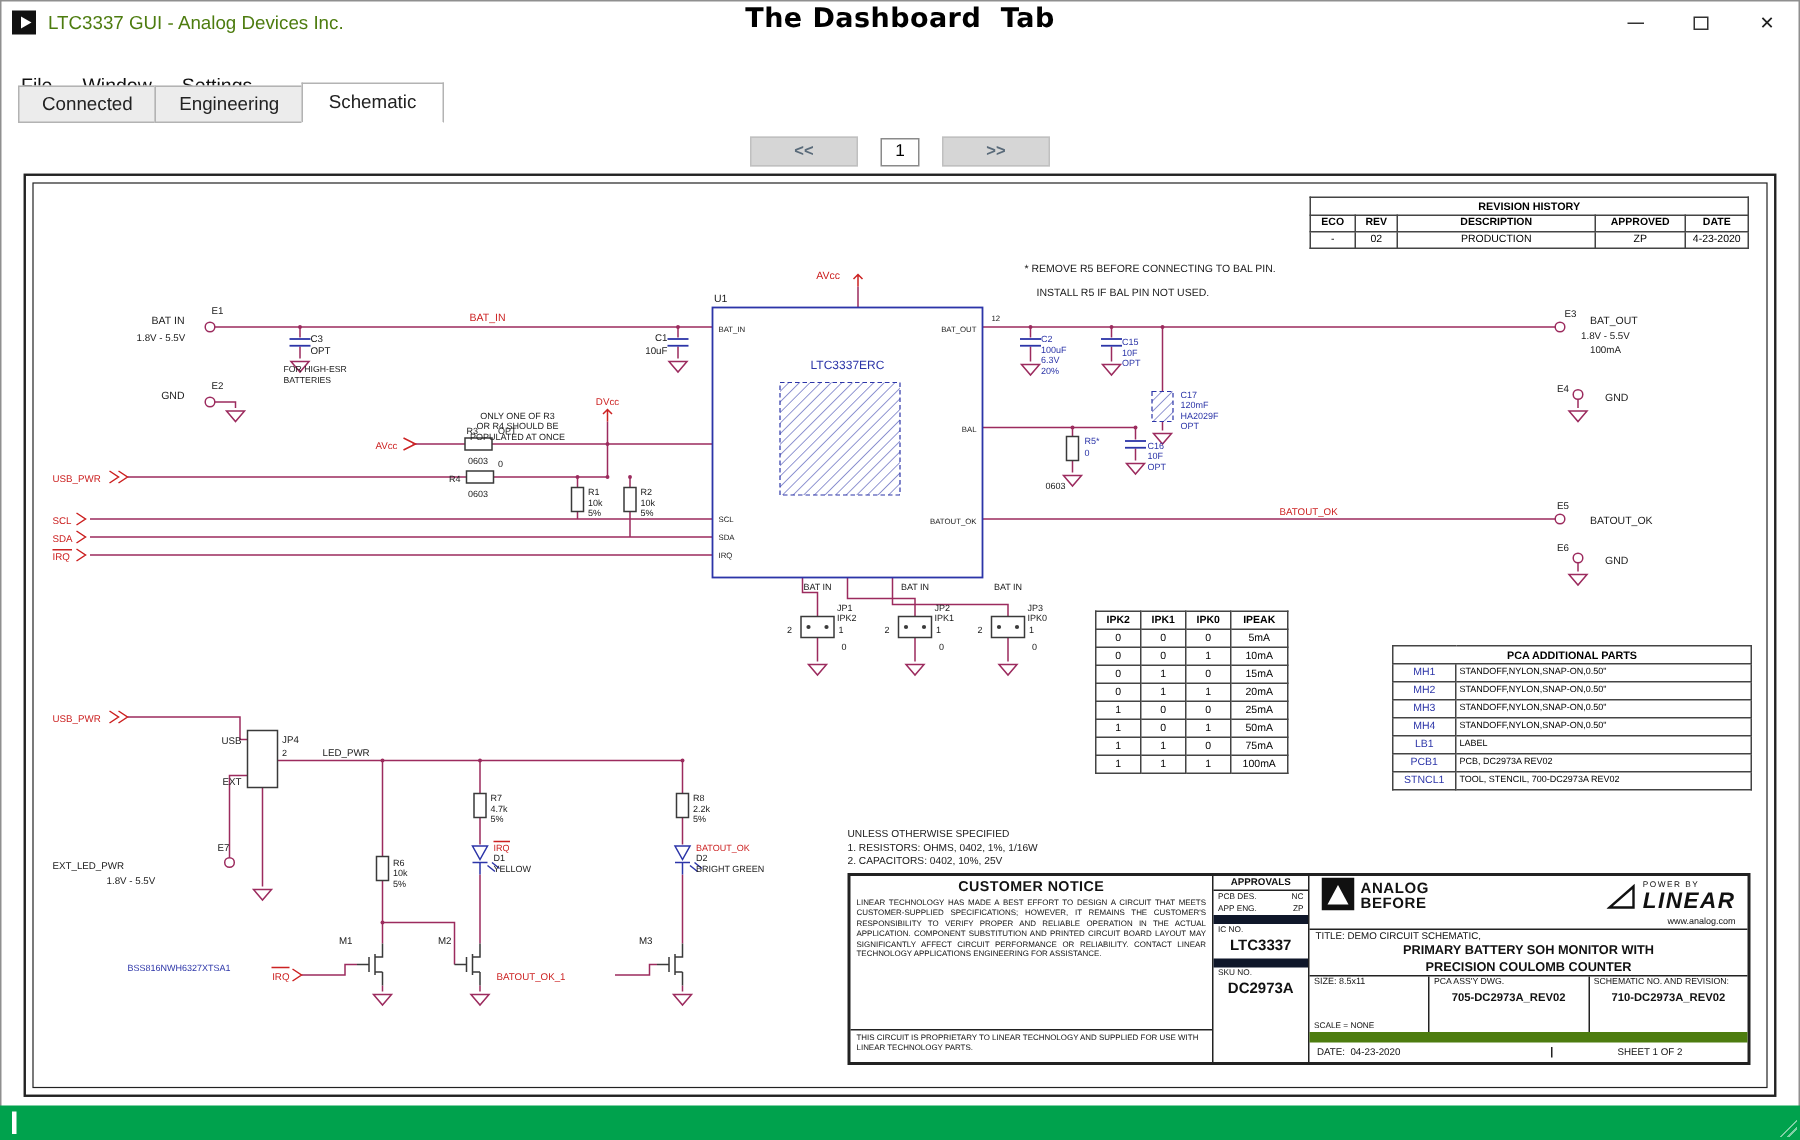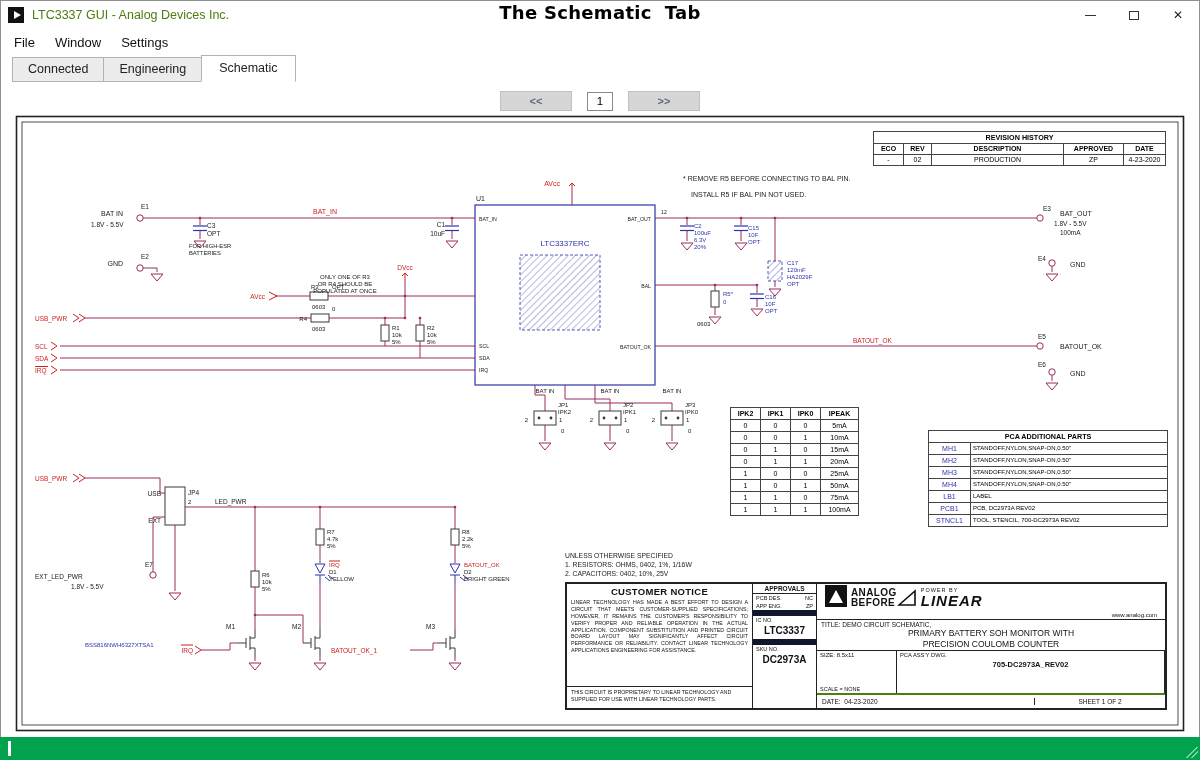--- a/index.html
+++ b/index.html
@@ -15,21 +15,21 @@
   .appicon{width:16px;height:16px;background:#111;margin-right:8px;display:flex;align-items:center;justify-content:center;flex:0 0 auto}
   .appicon::after{content:"";border-left:7px solid #fff;border-top:4px solid transparent;border-bottom:4px solid transparent;margin-left:2px}
   .apptitle{font-size:12.5px;color:#4d7c0f;z-index:2}
   .heading{position:absolute;left:0;right:0;top:2px;text-align:center;font-weight:bold;font-size:18px;
            font-family:"DejaVu Sans",sans-serif;white-space:pre;letter-spacing:.3px;color:#000}
   .winbtns{position:absolute;right:0;top:0;height:30px;display:flex;z-index:3}
   .winbtn{width:44px;height:30px;display:flex;align-items:center;justify-content:center;color:#222;font-size:12px;cursor:default}
   .min-glyph{display:inline-block;width:11px;height:1px;background:#333}
   .max-glyph{display:inline-block;width:10px;height:9px;border:1px solid #333}
 
-  .menubar{position:absolute;top:30px;left:0;right:0;height:24px;display:flex;align-items:center;padding-left:4px}
+  .menubar{position:absolute;top:44px;left:0;right:0;height:24px;display:flex;align-items:center;padding-left:4px}
   .menu-item{font-size:13px;color:#111;padding:3px 10px}
 
   .tabstrip{position:absolute;top:56px;left:12px;height:26px;display:flex;align-items:flex-end}
   .tab{font-size:12.5px;color:#222;background:#ececec;border:1px solid #b3b3b3;padding:4px 15px 5px;margin-right:-1px}
   .tab.active{background:#fff;border-bottom-color:#fff;padding:5px 17px 6px;position:relative;z-index:2}
 
   .pager{position:absolute;top:91px;left:0;right:0;display:flex;justify-content:center;align-items:center;gap:15px}
   .pager-btn{width:72px;height:20px;background:#d6d6d6;border:1px solid #c0c0c0;color:#5a6b7a;
              font-size:11px;font-weight:bold;display:flex;align-items:center;justify-content:center}
   .page-input{width:26px;height:19px;border:1px solid #8a8a8a;text-align:center;font-size:11.5px;padding:0;background:#fff}
@@ -59,43 +59,43 @@
   .htable td{border:1px solid #444;font-size:7px;padding:0 2px;text-align:center;height:11px;line-height:1.1;overflow:hidden;white-space:nowrap}
   .htable .t-title td{font-weight:bold;font-size:7.2px;height:12px}
   .htable tr.hdr td{font-weight:bold}
   #ipeak-table td{height:12px}
   #pca-body td{height:12px}
   #pca-body td:first-child{color:var(--blue)}
   #pca-body td:last-child{text-align:left;font-size:6px}
 
   
   .tb{position:absolute;left:550px;top:467px;width:602px;height:128px;border:2px solid #222;background:#fff;display:flex;color:#111}
-  .tb-notice{width:186px;border-right:1.5px solid #222;display:flex;flex-direction:column}
+  .tb-notice{width:242px;border-right:1.5px solid #222;display:flex;flex-direction:column}
   .tb-notice-title{font-weight:bold;font-size:9.5px;text-align:center;padding:2px 0 1px;letter-spacing:.3px}
   .tb-notice-body{font-size:5.3px;line-height:1.3;padding:1px 4px;flex:1;text-align:justify}
   .tb-notice-foot{font-size:5.3px;line-height:1.3;border-top:1px solid #222;padding:2px 4px;height:22px}
   .tb-appr{width:64px;border-right:1.5px solid #222;display:flex;flex-direction:column}
   .tb-appr-title{font-weight:bold;font-size:6.5px;text-align:center;border-bottom:1px solid #222;padding:1px 0}
   .tb-kv{display:flex;justify-content:space-between;font-size:5.5px;padding:1px 3px}
   .tb-sec{border-top:6px solid #0f172a}
   .tb-slbl{font-size:5.5px;padding:1px 3px}
   .tb-big{font-weight:bold;font-size:10px;text-align:center;padding:1px 0 3px}
   .tb-main{flex:1;display:flex;flex-direction:column}
-  .tb-logo-row{display:flex;align-items:center;padding:2px 8px;height:28px}
+  .tb-logo-row{display:flex;justify-content:space-between;align-items:center;padding:2px 8px;height:28px}
   .adi-logo{display:flex;align-items:center;gap:4px}
   .adi-words{display:flex;flex-direction:column;font-weight:bold;font-size:10px;line-height:1.02;letter-spacing:.4px}
   .lt-logo{display:flex;align-items:center;gap:4px}
   .lt-words{display:flex;flex-direction:column;line-height:1}
   .lt-pb{font-size:5.5px;letter-spacing:1px}
   .lt-name{font-weight:bold;font-style:italic;font-size:15px;letter-spacing:1px}
   .tb-web{font-size:6px;text-align:right;padding:0 8px 1px;border-bottom:1px solid #222}
   .tb-title{border-bottom:1px solid #222;padding:1px 4px;min-height:31px}
   .tb-title-lbl{font-size:6.5px}
-  .tb-title-main{text-align:center;font-weight:normal;font-size:8.5px;line-height:1.25}
-  .tb-mid{display:flex;flex:1;border-bottom:2px solid #4d7c0f}
+  .tb-title-main{text-align:center;font-weight:bold;font-size:8.5px;line-height:1.25}
+  .tb-mid{display:flex;flex:1;border-bottom:7px solid #4d7c0f}
   .tb-size{width:80px;border-right:1px solid #222;font-size:6px;padding:1px 3px;display:flex;flex-direction:column;justify-content:space-between}
   .tb-scale{font-size:5.5px}
   .tb-dwg{flex:1;border-right:1px solid #222;padding:1px 3px}
   .tb-schno{flex:1;padding:1px 3px}
   .tb-slbl2{font-size:5.8px}
   .tb-val{font-weight:bold;font-size:7.5px;text-align:center;padding-top:2px}
   .tb-foot{display:flex;height:13px;align-items:center}
   .tb-date{flex:1;border-right:1px solid #222;font-size:6.5px;padding-left:5px}
   .tb-sheet{width:130px;font-size:6.5px;text-align:center}
 
@@ -105,21 +105,21 @@
   .caret{display:inline-block;width:3px;height:15px;background:#fff;margin-left:2px}
   .grip{position:absolute;right:2px;bottom:2px;width:12px;height:12px;
         background:linear-gradient(135deg,transparent 50%,rgba(255,255,255,.5) 50%,rgba(255,255,255,.5) 58%,transparent 58%,transparent 70%,rgba(255,255,255,.5) 70%,rgba(255,255,255,.5) 78%,transparent 78%)}
 </style>
 </head>
 <body>
 
 <div class="titlebar">
   <span class="appicon"></span>
   <span class="apptitle">LTC3337 GUI - Analog Devices Inc.</span>
-  <div class="heading">The Schematic  Tab</div>
+  <div class="heading">The Dashboard  Tab</div>
   <div class="winbtns">
     <span class="winbtn">
         <span class="min-glyph"></span>
       </span>
     <span class="winbtn">
         <span class="max-glyph"></span>
       </span>
     <span class="winbtn">✕</span>
   </div>
 </div>
@@ -596,20 +596,24 @@
       </div>
       <div class="tb-mid">
         <div class="tb-size">
           <div>SIZE: 8.5x11</div>
           <div class="tb-scale">SCALE = NONE</div>
         </div>
         <div class="tb-dwg">
           <div class="tb-slbl2">PCA ASS'Y DWG.</div>
           <div class="tb-val">705-DC2973A_REV02</div>
         </div>
+        <div class="tb-schno">
+          <div class="tb-slbl2">SCHEMATIC NO. AND REVISION:</div>
+          <div class="tb-val">710-DC2973A_REV02</div>
+        </div>
       </div>
       <div class="tb-foot">
         <div class="tb-date">
           <span>DATE:</span>&nbsp;
           <span>04-23-2020</span>
         </div>
         <div class="tb-sheet">SHEET  1  OF  2</div>
       </div>
     </div>
   </div>

